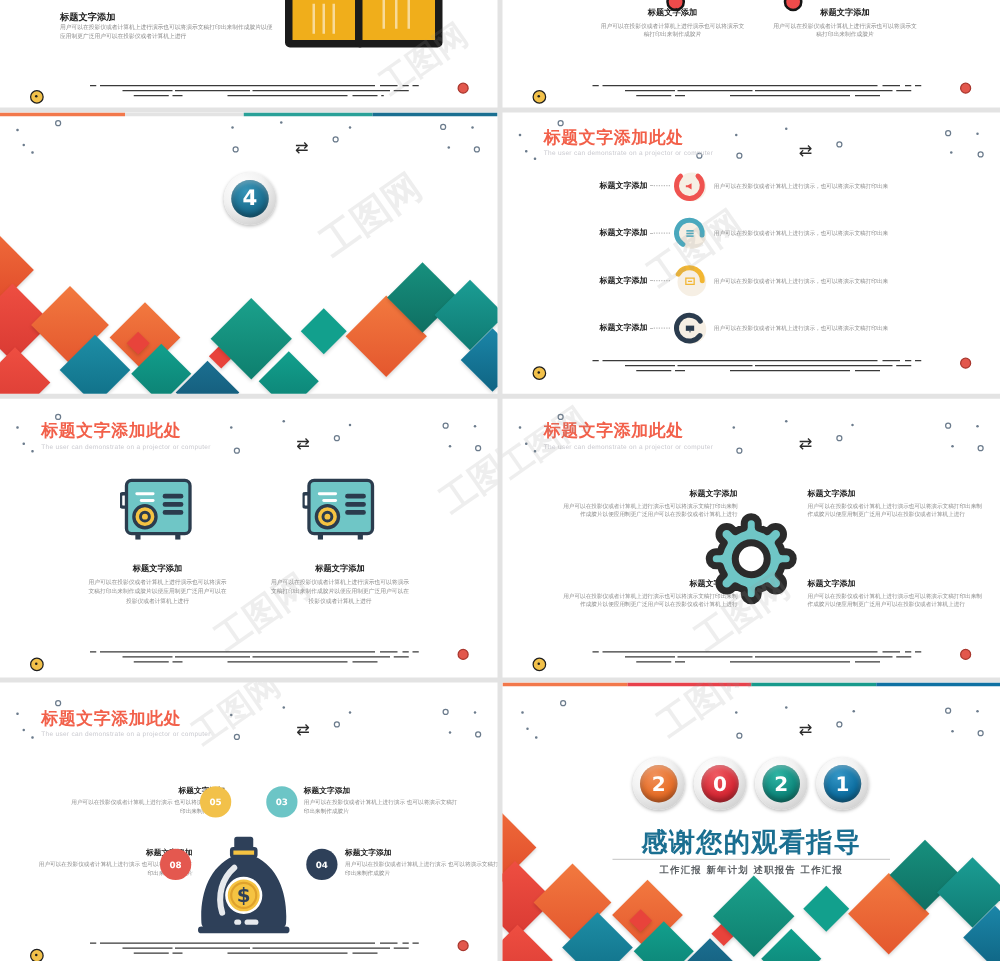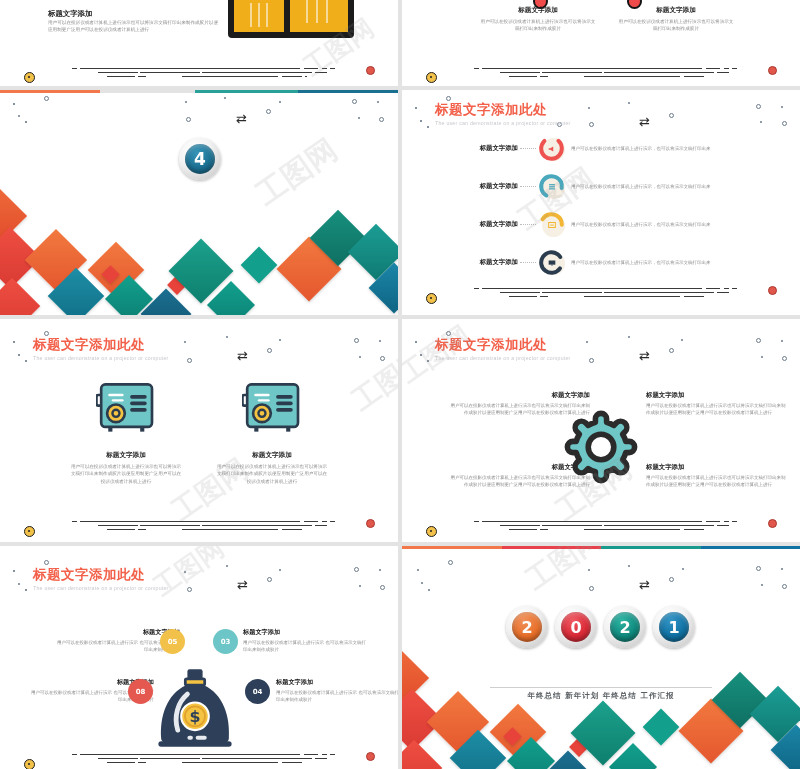--- a/index.html
+++ b/index.html
@@ -653,22 +653,23 @@
         <span>2</span>
       </div>
     </div>
     <div class="num-badge" style="left:251px;top:60px;width:42px;height:42px;">
       <div class="inner" style="width:30px;height:30px;font-size:16px;
            background:radial-gradient(circle at 40% 28%,#3496c6 0%,#1071a3 55%,#085072 100%);">
         <span>1</span>
       </div>
     </div>
 
+    <div class="thanks-title cn" style="top:114px;left:0;">感谢您的观看指导</div>
     <div class="thanks-rule" style="left:88px;top:141px;width:222px;"></div>
-    <div class="thanks-sub cn" style="top:145px;left:0;">年终总结  新年计划  年终总结  工作汇报</div>
+    <div class="thanks-sub cn" style="top:145px;left:0;">工作汇报  新年计划  述职报告  工作汇报</div>
 
     <div class="wm" style="left:120px;top:-6px;font-size:28px;">工图网</div>
 
     <div class="diamonds">
       <div class="dia" style="left:-26px;top:110px;width:44px;height:44px;background:linear-gradient(135deg,#ef6b3a,#e04a2a)"></div>
       <div class="dia" style="left:-12px;top:152px;width:44px;height:44px;background:linear-gradient(135deg,#ee4e41,#d93a33)"></div>
       <div class="dia" style="left:34px;top:154px;width:44px;height:44px;background:linear-gradient(135deg,#f2793f,#e4572e)"></div>
       <div class="dia" style="left:56px;top:192px;width:40px;height:40px;background:linear-gradient(135deg,#1e8ea6,#0f6e86)"></div>
       <div class="dia" style="left:96px;top:166px;width:40px;height:40px;background:linear-gradient(135deg,#f2793f,#e4572e)"></div>
       <div class="dia" style="left:104px;top:184px;width:13px;height:13px;background:#e8433b"></div>

